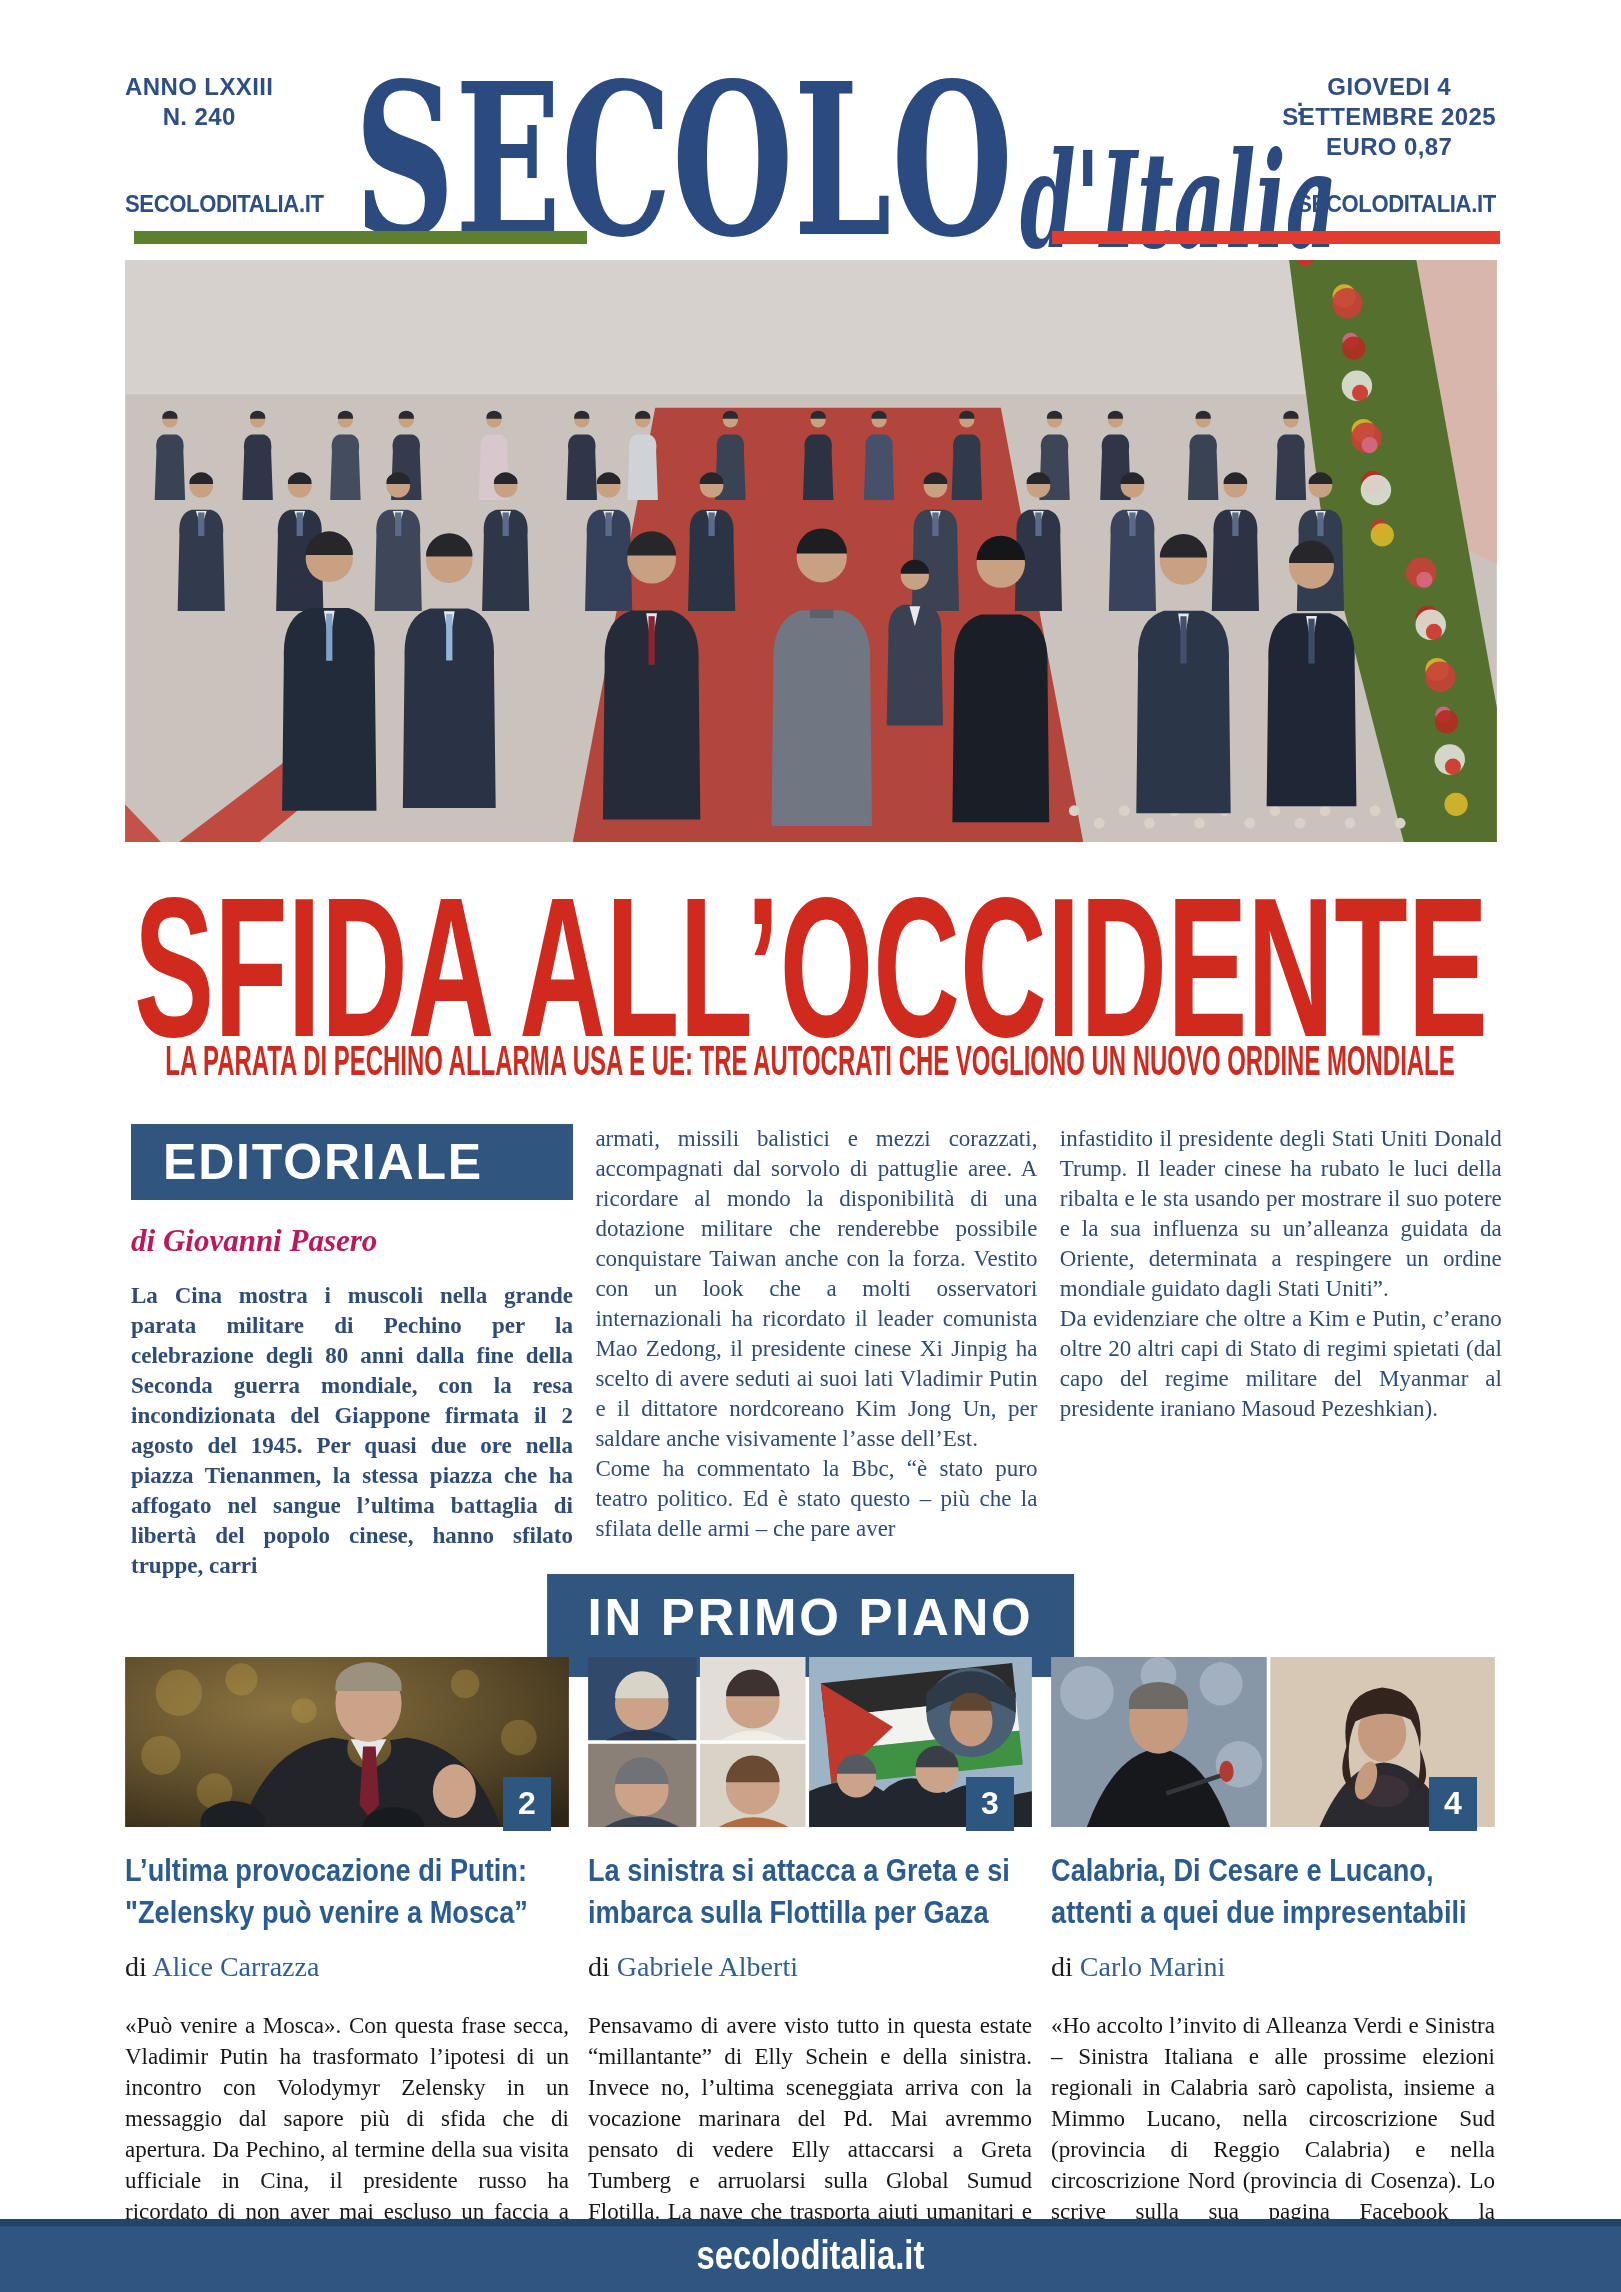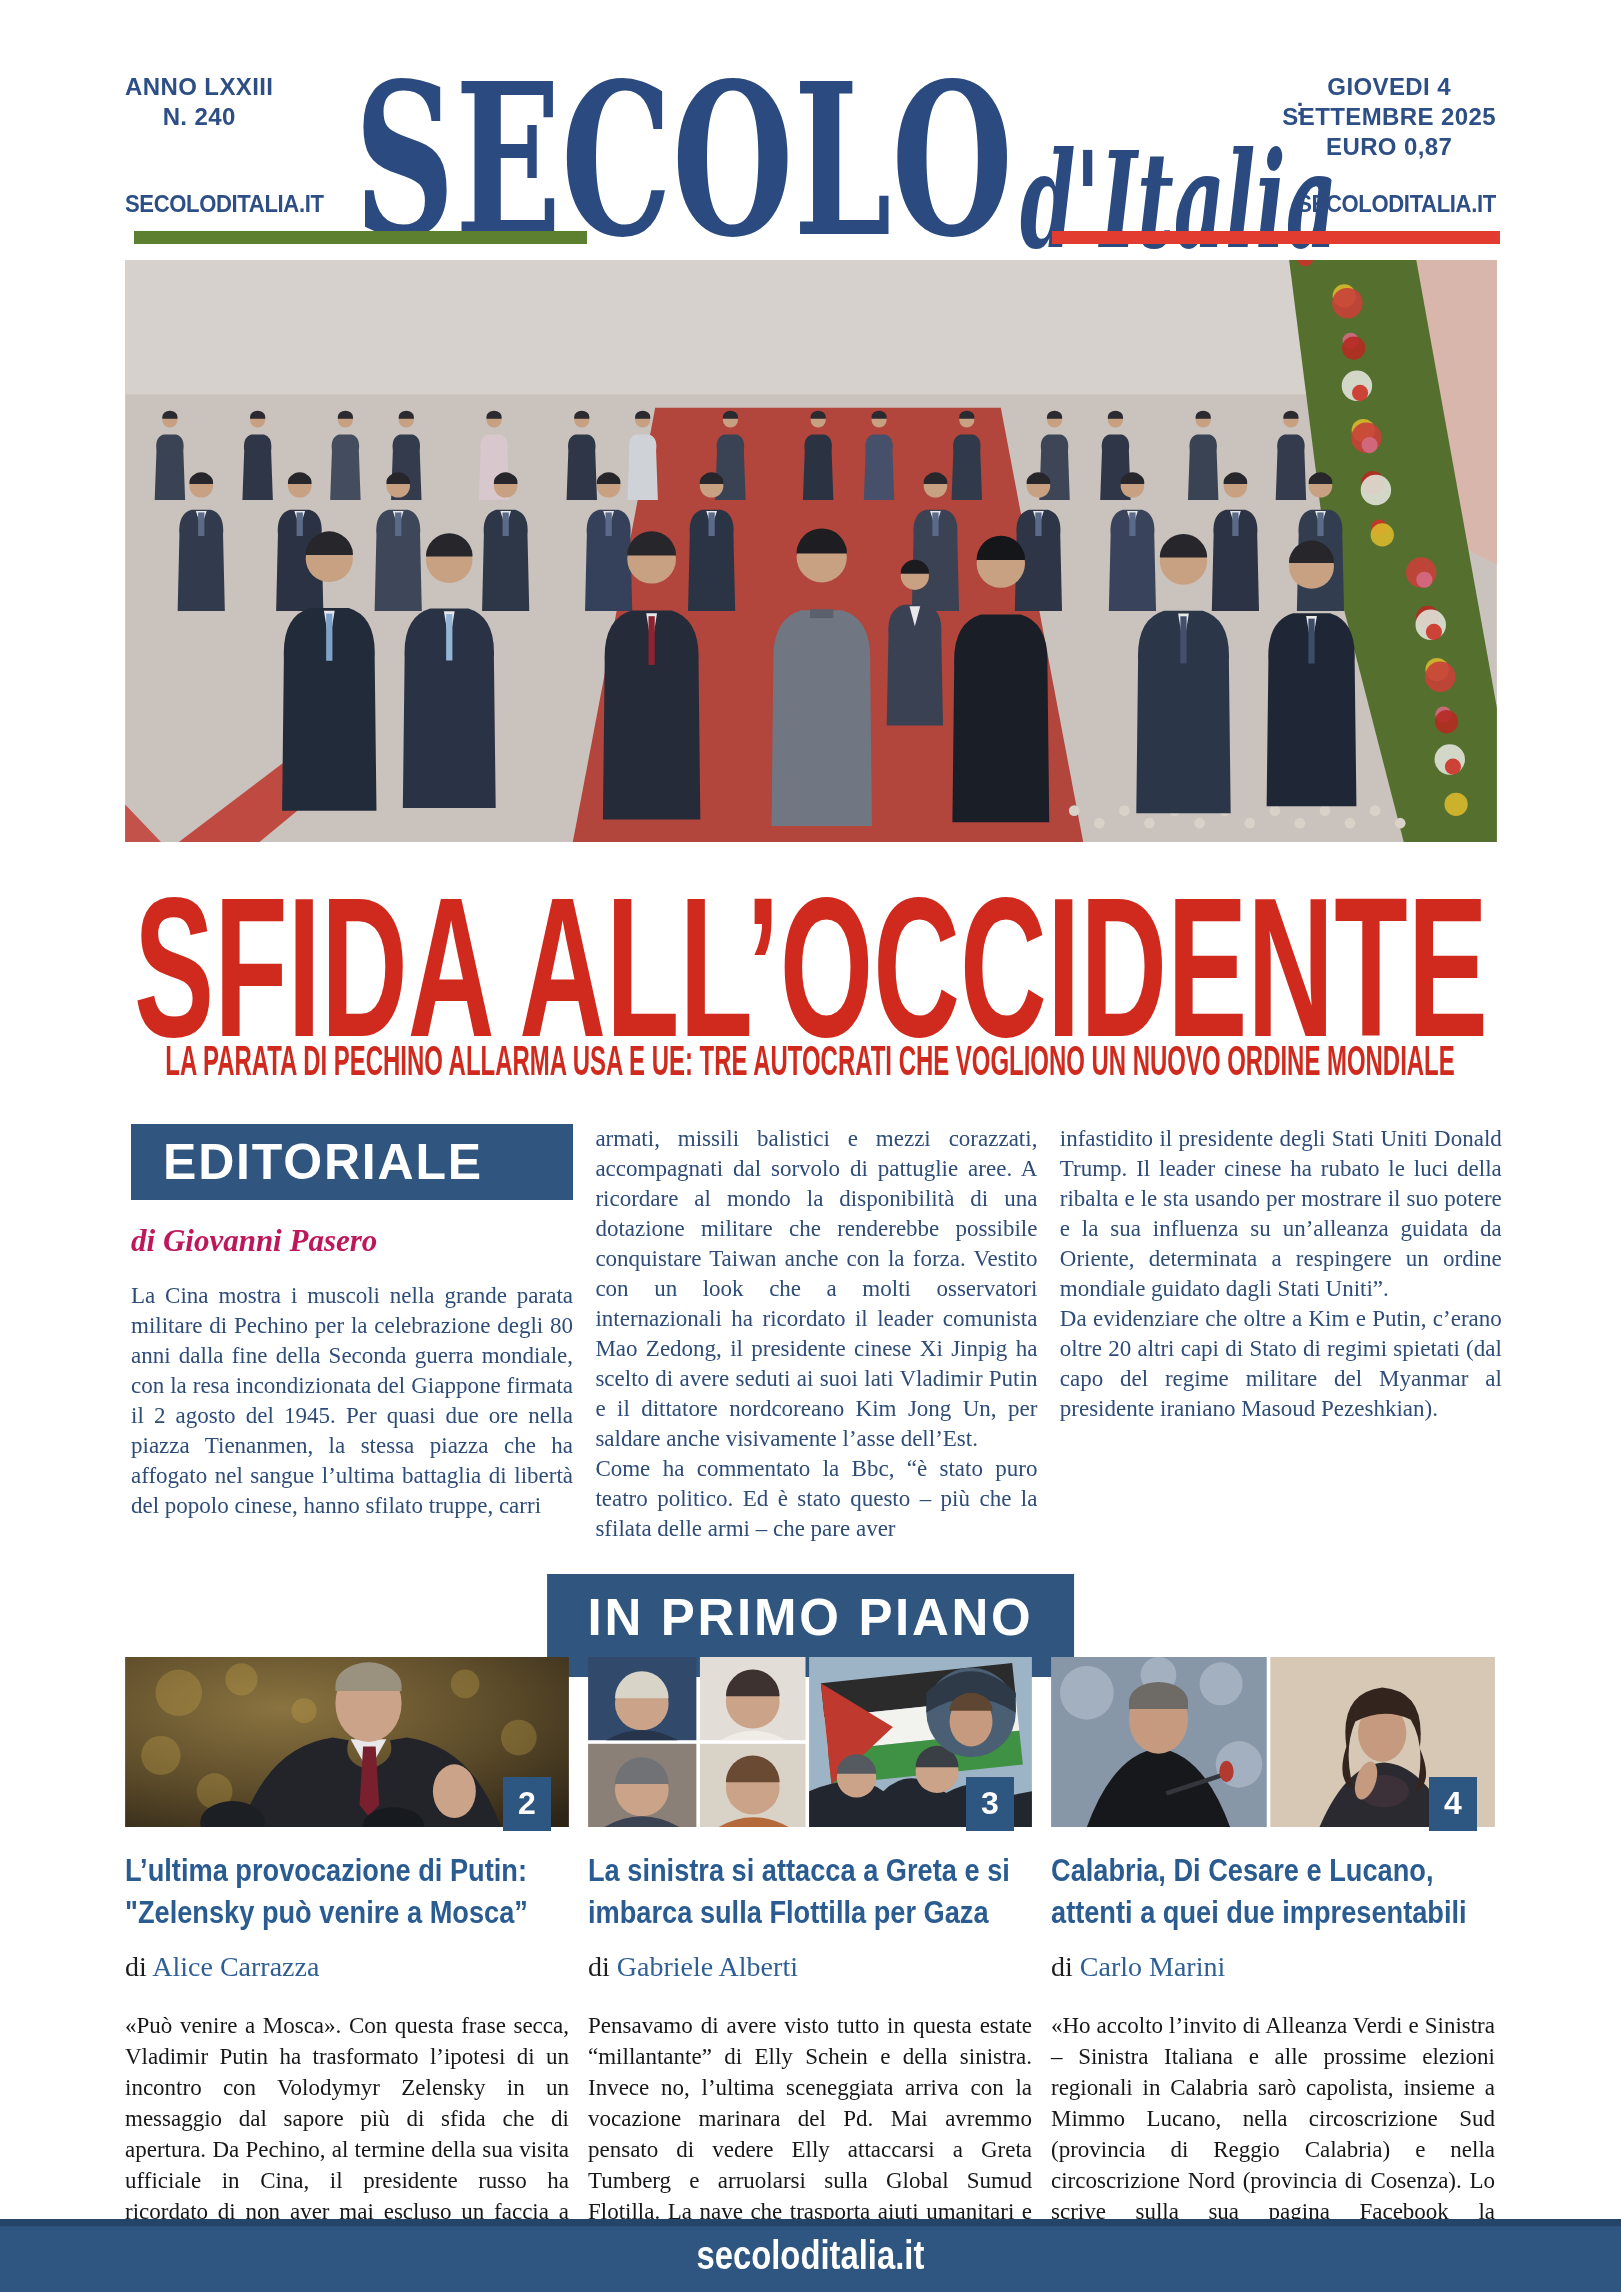--- a/index.html
+++ b/index.html
@@ -17,21 +17,21 @@
 
   
 
   
   #editorial-row{display:flex;gap:22.4px;}
   .ed-col{width:442px;}
   .ed-banner{background:var(--c-banner_blue,#30567f);color:#fff;font-weight:bold;font-size:50px;
              letter-spacing:1.8px;height:76px;line-height:77px;padding-left:32px;}
   .ed-byline{margin-top:23px;font-family:"Liberation Serif",serif;font-style:italic;font-weight:bold;
              font-size:31px;color:#be185d;}
-  .ed-body{margin-top:21.5px;}
+  .ed-body{margin-top:21.5px;font-weight:bold;}
   .ed-body p, .ed-col > p{margin:0;font-family:"Liberation Serif",serif;font-size:23px;line-height:30px;
              text-align:justify;color:var(--c-editorial_text,#2e4c78);}
 
   
   #primo-banner{left:50%;transform:translateX(-50%);top:1574px;background:var(--c-banner_blue,#30567f);
                 color:#fff;font-weight:bold;font-size:51px;letter-spacing:2.7px;height:91px;line-height:75px;
                 padding:6px 41px;white-space:nowrap;}
 
   
   #cards-row{display:flex;gap:19px;}

